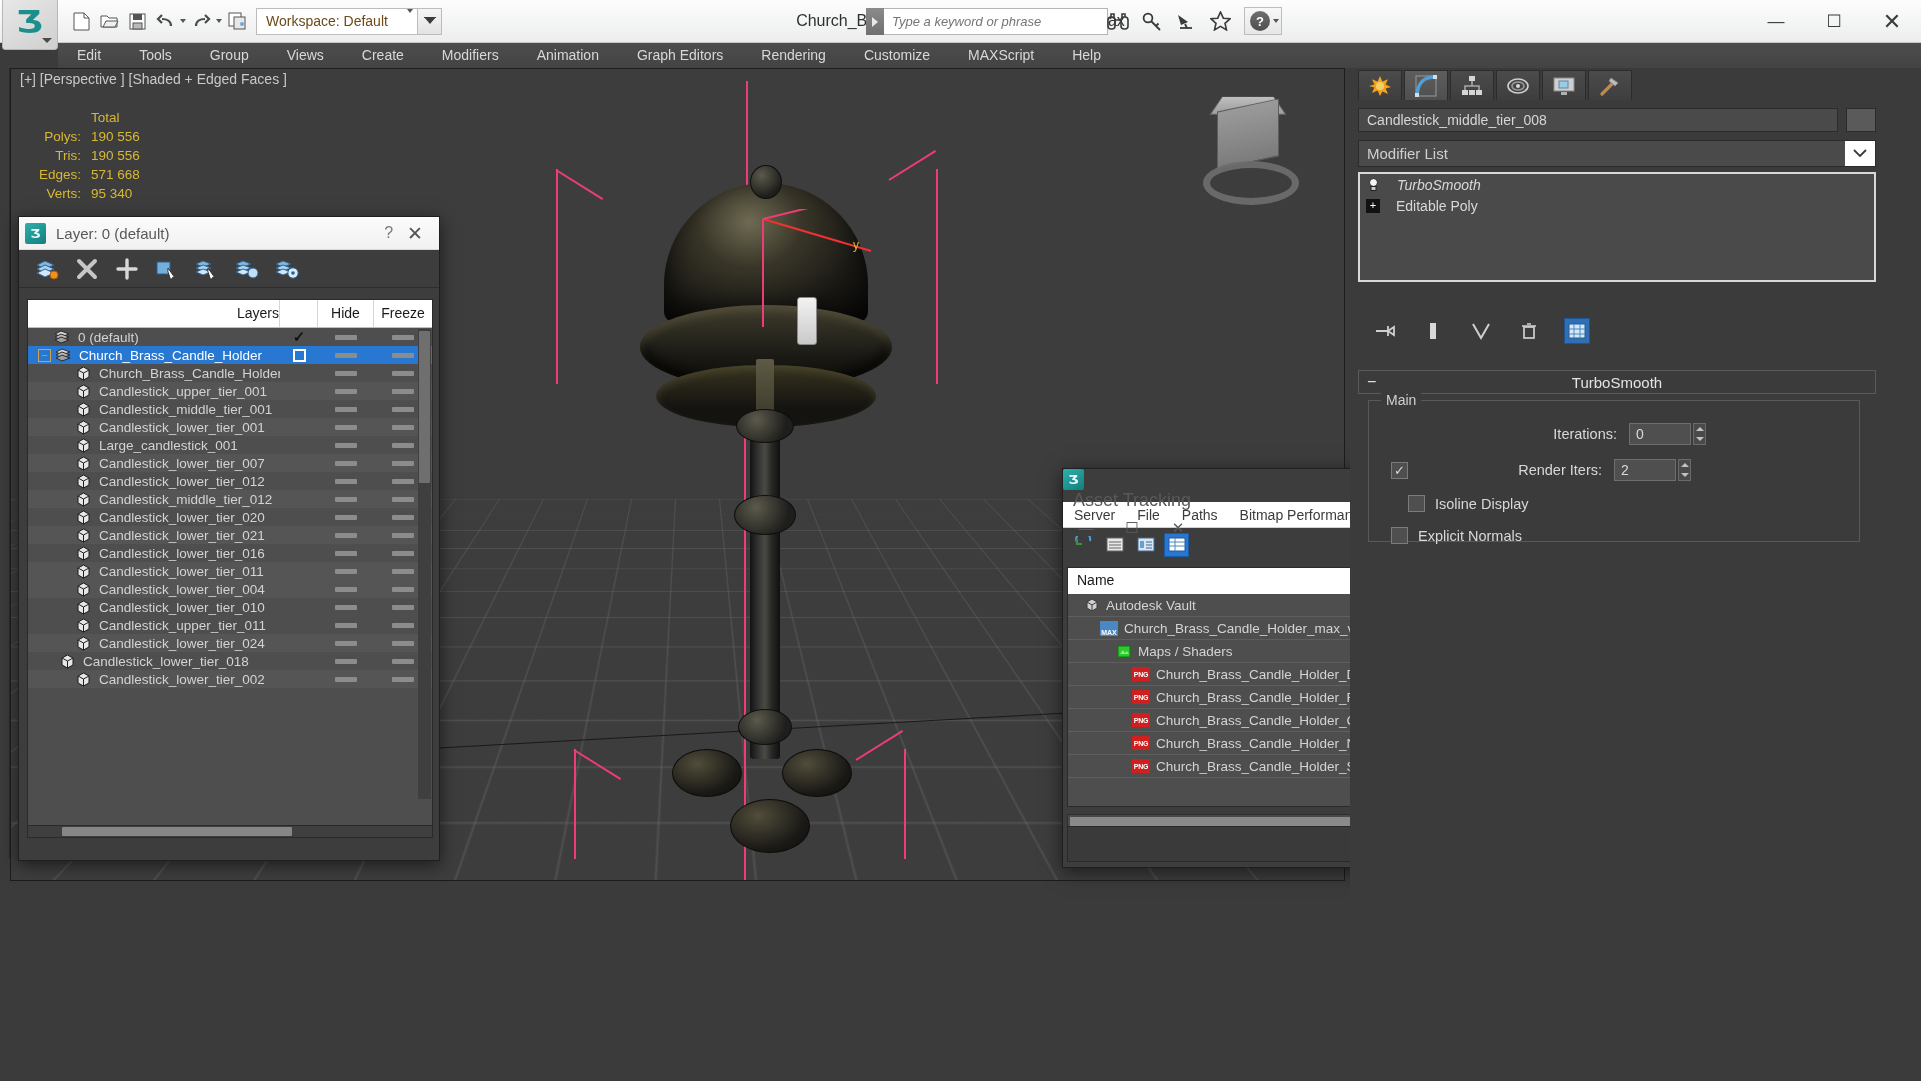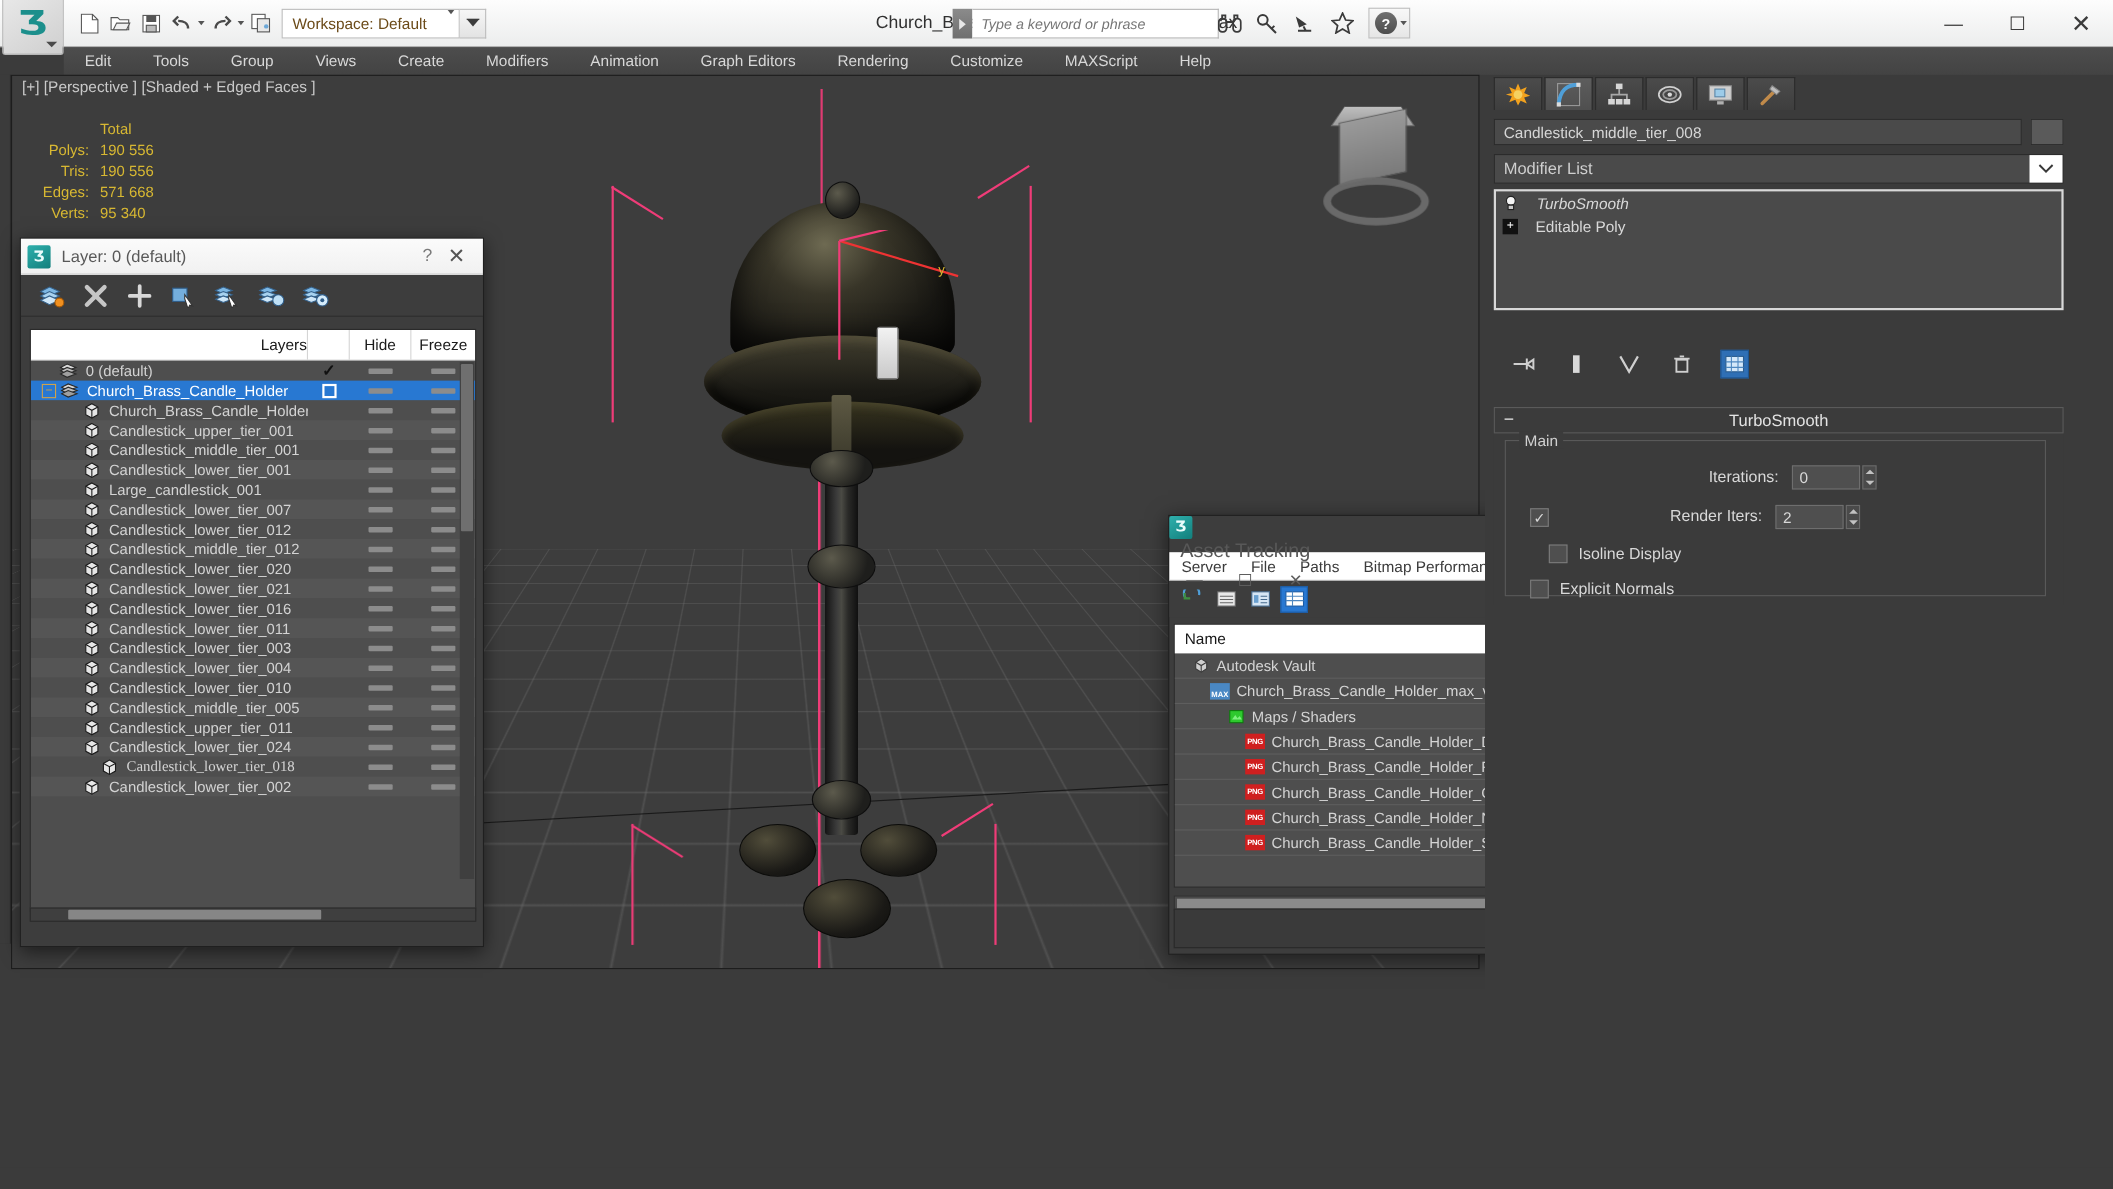--- a/index.html
+++ b/index.html
@@ -860,118 +860,86 @@
             <span>Candlestick_lower_tier_011</span>
           </span>
           <span class="cb"></span>
           <span class="hd">
             <span class="dash"></span>
           </span>
           <span class="fz">
             <span class="dash"></span>
           </span>
         </div>
+        <div class="lrow alt">
+          <span class="nm" style="padding-left:48px;">
+            <svg class="obj-ico" viewBox="0 0 15 15">
+              <path d="M7.5 1l5.5 3v7l-5.5 3L2 11V4z" fill="#e6e6e6" stroke="#1c1c1c" stroke-width="1"></path>
+              <path d="M2 4l5.5 3 5.5-3M7.5 7v7" fill="none" stroke="#1c1c1c"></path>
+            </svg>
+            <span>Candlestick_lower_tier_004</span>
+          </span>
+          <span class="cb"></span>
+          <span class="hd">
+            <span class="dash"></span>
+          </span>
+          <span class="fz">
+            <span class="dash"></span>
+          </span>
+        </div>
         <div class="lrow def">
           <span class="nm" style="padding-left:48px;">
             <svg class="obj-ico" viewBox="0 0 15 15">
               <path d="M7.5 1l5.5 3v7l-5.5 3L2 11V4z" fill="#e6e6e6" stroke="#1c1c1c" stroke-width="1"></path>
               <path d="M2 4l5.5 3 5.5-3M7.5 7v7" fill="none" stroke="#1c1c1c"></path>
             </svg>
-            <span>Candlestick_lower_tier_003</span>
+            <span>Candlestick_lower_tier_010</span>
+          </span>
+          <span class="cb"></span>
+          <span class="hd">
+            <span class="dash"></span>
+          </span>
+          <span class="fz">
+            <span class="dash"></span>
+          </span>
+        </div>
+        <div class="lrow def">
+          <span class="nm" style="padding-left:48px;">
+            <svg class="obj-ico" viewBox="0 0 15 15">
+              <path d="M7.5 1l5.5 3v7l-5.5 3L2 11V4z" fill="#e6e6e6" stroke="#1c1c1c" stroke-width="1"></path>
+              <path d="M2 4l5.5 3 5.5-3M7.5 7v7" fill="none" stroke="#1c1c1c"></path>
+            </svg>
+            <span>Candlestick_upper_tier_011</span>
           </span>
           <span class="cb"></span>
           <span class="hd">
             <span class="dash"></span>
           </span>
           <span class="fz">
             <span class="dash"></span>
           </span>
         </div>
         <div class="lrow alt">
           <span class="nm" style="padding-left:48px;">
             <svg class="obj-ico" viewBox="0 0 15 15">
               <path d="M7.5 1l5.5 3v7l-5.5 3L2 11V4z" fill="#e6e6e6" stroke="#1c1c1c" stroke-width="1"></path>
               <path d="M2 4l5.5 3 5.5-3M7.5 7v7" fill="none" stroke="#1c1c1c"></path>
             </svg>
-            <span>Candlestick_lower_tier_004</span>
+            <span>Candlestick_lower_tier_024</span>
           </span>
           <span class="cb"></span>
           <span class="hd">
             <span class="dash"></span>
           </span>
           <span class="fz">
             <span class="dash"></span>
           </span>
         </div>
         <div class="lrow def">
-          <span class="nm" style="padding-left:48px;">
-            <svg class="obj-ico" viewBox="0 0 15 15">
-              <path d="M7.5 1l5.5 3v7l-5.5 3L2 11V4z" fill="#e6e6e6" stroke="#1c1c1c" stroke-width="1"></path>
-              <path d="M2 4l5.5 3 5.5-3M7.5 7v7" fill="none" stroke="#1c1c1c"></path>
-            </svg>
-            <span>Candlestick_lower_tier_010</span>
-          </span>
-          <span class="cb"></span>
-          <span class="hd">
-            <span class="dash"></span>
-          </span>
-          <span class="fz">
-            <span class="dash"></span>
-          </span>
-        </div>
-        <div class="lrow alt">
-          <span class="nm" style="padding-left:48px;">
-            <svg class="obj-ico" viewBox="0 0 15 15">
-              <path d="M7.5 1l5.5 3v7l-5.5 3L2 11V4z" fill="#e6e6e6" stroke="#1c1c1c" stroke-width="1"></path>
-              <path d="M2 4l5.5 3 5.5-3M7.5 7v7" fill="none" stroke="#1c1c1c"></path>
-            </svg>
-            <span>Candlestick_middle_tier_005</span>
-          </span>
-          <span class="cb"></span>
-          <span class="hd">
-            <span class="dash"></span>
-          </span>
-          <span class="fz">
-            <span class="dash"></span>
-          </span>
-        </div>
-        <div class="lrow def">
-          <span class="nm" style="padding-left:48px;">
-            <svg class="obj-ico" viewBox="0 0 15 15">
-              <path d="M7.5 1l5.5 3v7l-5.5 3L2 11V4z" fill="#e6e6e6" stroke="#1c1c1c" stroke-width="1"></path>
-              <path d="M2 4l5.5 3 5.5-3M7.5 7v7" fill="none" stroke="#1c1c1c"></path>
-            </svg>
-            <span>Candlestick_upper_tier_011</span>
-          </span>
-          <span class="cb"></span>
-          <span class="hd">
-            <span class="dash"></span>
-          </span>
-          <span class="fz">
-            <span class="dash"></span>
-          </span>
-        </div>
-        <div class="lrow alt">
-          <span class="nm" style="padding-left:48px;">
-            <svg class="obj-ico" viewBox="0 0 15 15">
-              <path d="M7.5 1l5.5 3v7l-5.5 3L2 11V4z" fill="#e6e6e6" stroke="#1c1c1c" stroke-width="1"></path>
-              <path d="M2 4l5.5 3 5.5-3M7.5 7v7" fill="none" stroke="#1c1c1c"></path>
-            </svg>
-            <span>Candlestick_lower_tier_024</span>
-          </span>
-          <span class="cb"></span>
-          <span class="hd">
-            <span class="dash"></span>
-          </span>
-          <span class="fz">
-            <span class="dash"></span>
-          </span>
-        </div>
-        <div class="lrow def">
-          <span class="nm" style="padding-left:64px;font-family:Liberation Serif, serif;">
+          <span class="nm" style="padding-left:32px;">
             <svg class="obj-ico" viewBox="0 0 15 15">
               <path d="M7.5 1l5.5 3v7l-5.5 3L2 11V4z" fill="#e6e6e6" stroke="#1c1c1c" stroke-width="1"></path>
               <path d="M2 4l5.5 3 5.5-3M7.5 7v7" fill="none" stroke="#1c1c1c"></path>
             </svg>
             <span>Candlestick_lower_tier_018</span>
           </span>
           <span class="cb"></span>
           <span class="hd">
             <span class="dash"></span>
           </span>

